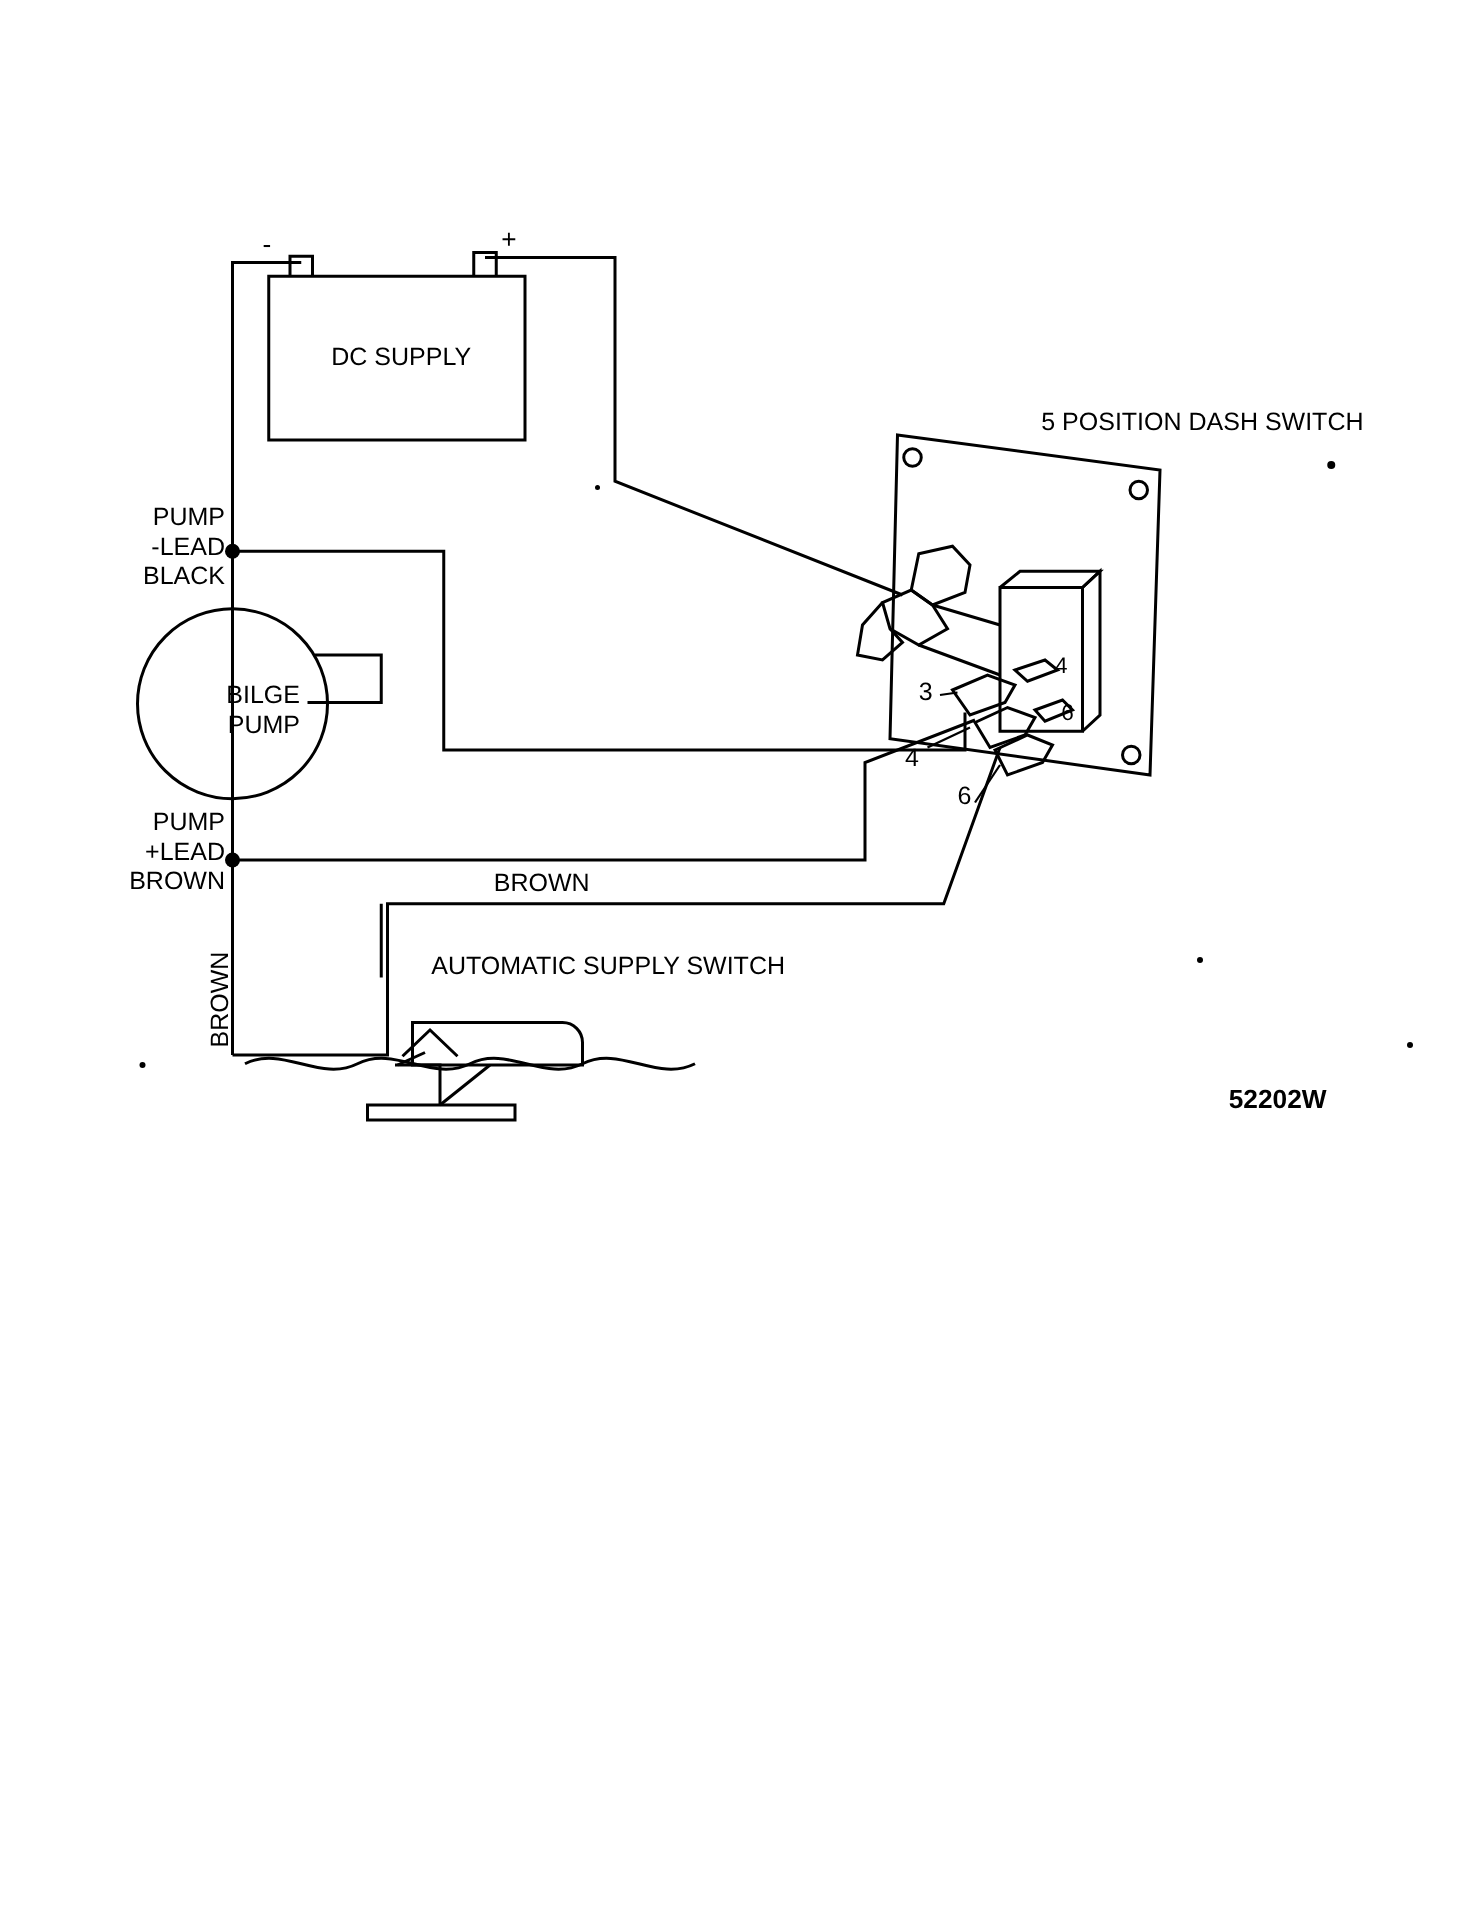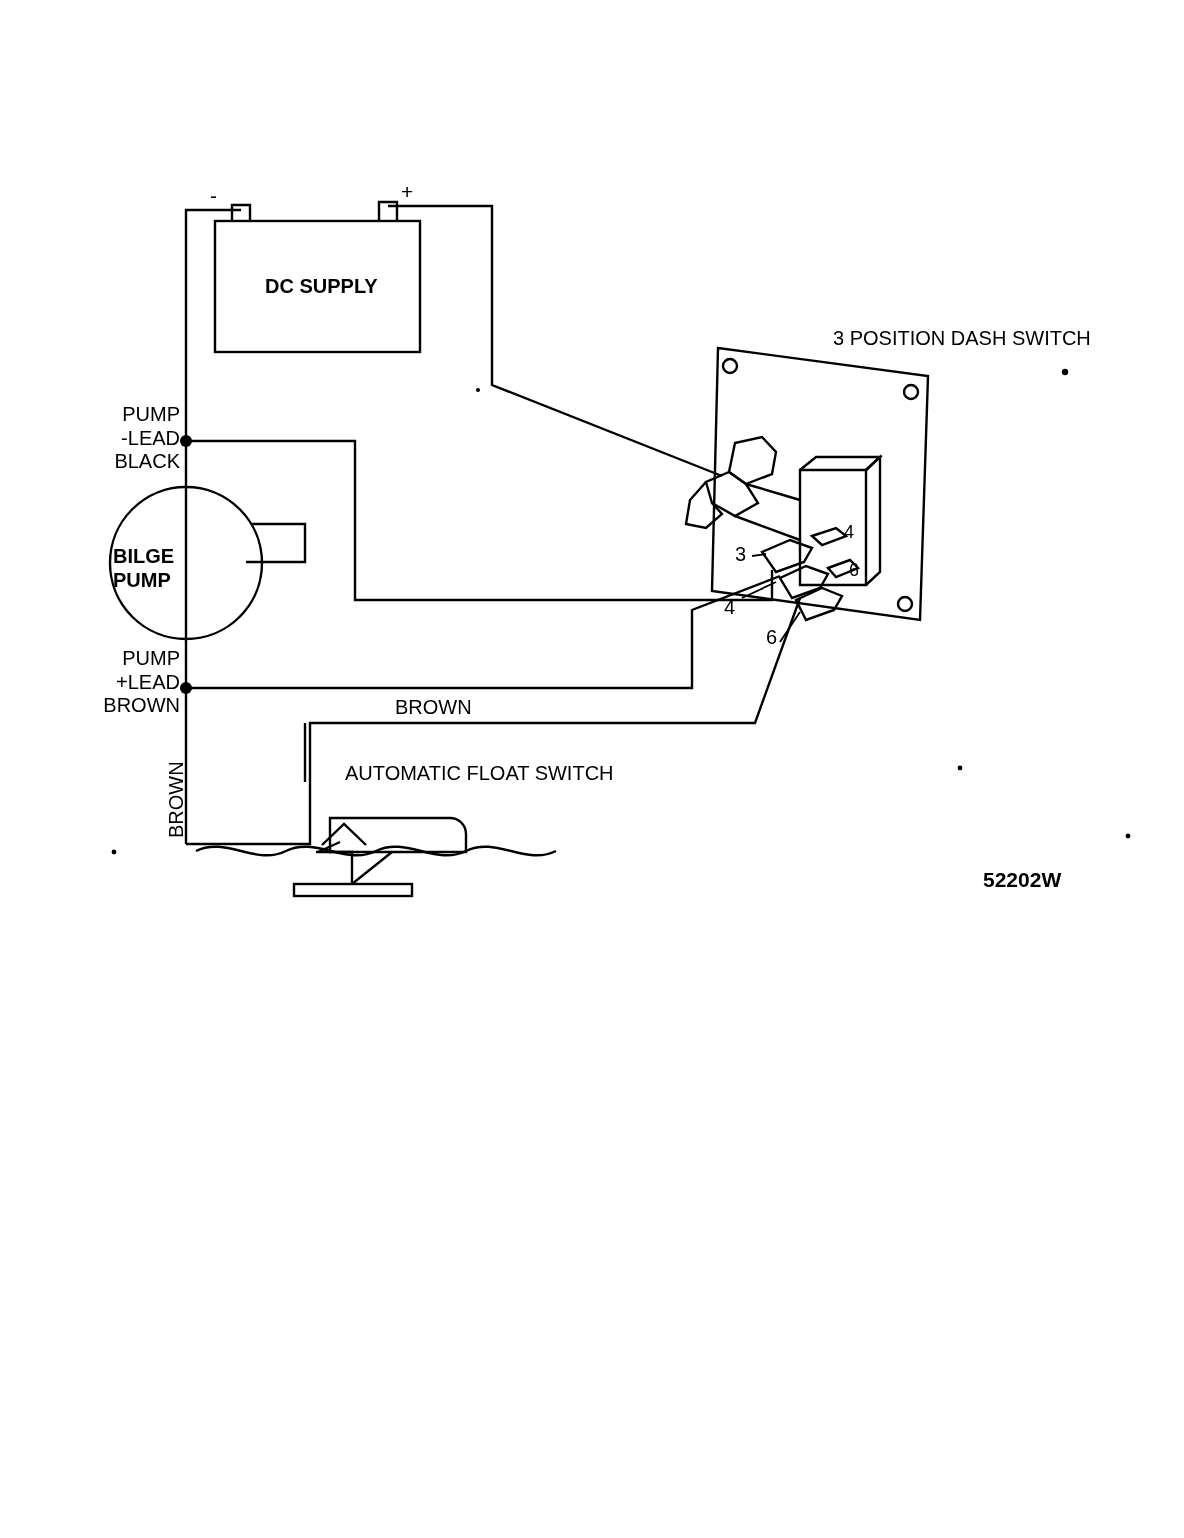--- a/index.html
+++ b/index.html
@@ -25,21 +25,21 @@
     width: 1184px;
     height: 1538px;
   }
   .lbl {
     position: absolute;
     font-family: "Liberation Sans", sans-serif;
     color: #000;
     white-space: pre;
     line-height: 1.18;
   }
-  .lbl-center { text-align: left; font-weight: bold; }
+  .lbl-center { text-align: right; }
   .lbl-right { text-align: right; }
   .t19 { font-size: 20px; }
   .t20 { font-size: 21px; }
   .t17 { font-size: 18px; }
   .bold { font-weight: bold; text-align: right; }
   .vert {
     transform: rotate(-90deg);
     transform-origin: left top;
   }
 </style>
@@ -144,38 +144,38 @@
       <circle cx="478" cy="390" r="2.0"></circle>
     </g>
   </svg>
 
   <div class="lbl t19 lbl-center" style="left:265px; top:275px; width:105px;">DC SUPPLY</div>
 
   <div class="lbl t20" style="left:210px; top:184px;">-</div>
 
   <div class="lbl t20" style="left:401px; top:180px;">+</div>
 
-  <div class="lbl t19" style="left:833px; top:327px;">3 POSITION DASH SWITCH</div>
+  <div class="lbl t19" style="left:833px; top:327px;">5 POSITION DASH SWITCH</div>
 
-  <div class="lbl t19 lbl-center" style="left:113px; top:545px; width:110px;"><span style="white-space:pre-line;">BILGE
+  <div class="lbl t19 lbl-center" style="left:130px; top:545px; width:110px;"><span style="white-space:pre-line;">BILGE
 PUMP</span></div>
 
   <div class="lbl t19 lbl-right" style="left:0px; top:403px; width:180px;"><span style="white-space:pre-line;">PUMP
 -LEAD
 BLACK</span></div>
 
   <div class="lbl t19 lbl-right" style="left:0px; top:647px; width:180px;"><span style="white-space:pre-line;">PUMP
 +LEAD
 BROWN</span></div>
 
   <div class="lbl t19" style="left:395px; top:696px;">BROWN</div>
 
   <div class="lbl t19 vert" style="left:165px; top:838px;">BROWN</div>
 
-  <div class="lbl t19" style="left:345px; top:762px;">AUTOMATIC FLOAT SWITCH</div>
+  <div class="lbl t19" style="left:345px; top:762px;">AUTOMATIC SUPPLY SWITCH</div>
 
   <div class="lbl t19" style="left:735px; top:543px;">3</div>
 
   <div class="lbl t19" style="left:724px; top:596px;">4</div>
 
   <div class="lbl t19" style="left:766px; top:626px;">6</div>
 
   <div class="lbl t17" style="left:844px; top:522px;">4</div>
 
   <div class="lbl t17" style="left:849px; top:560px;">6</div>

